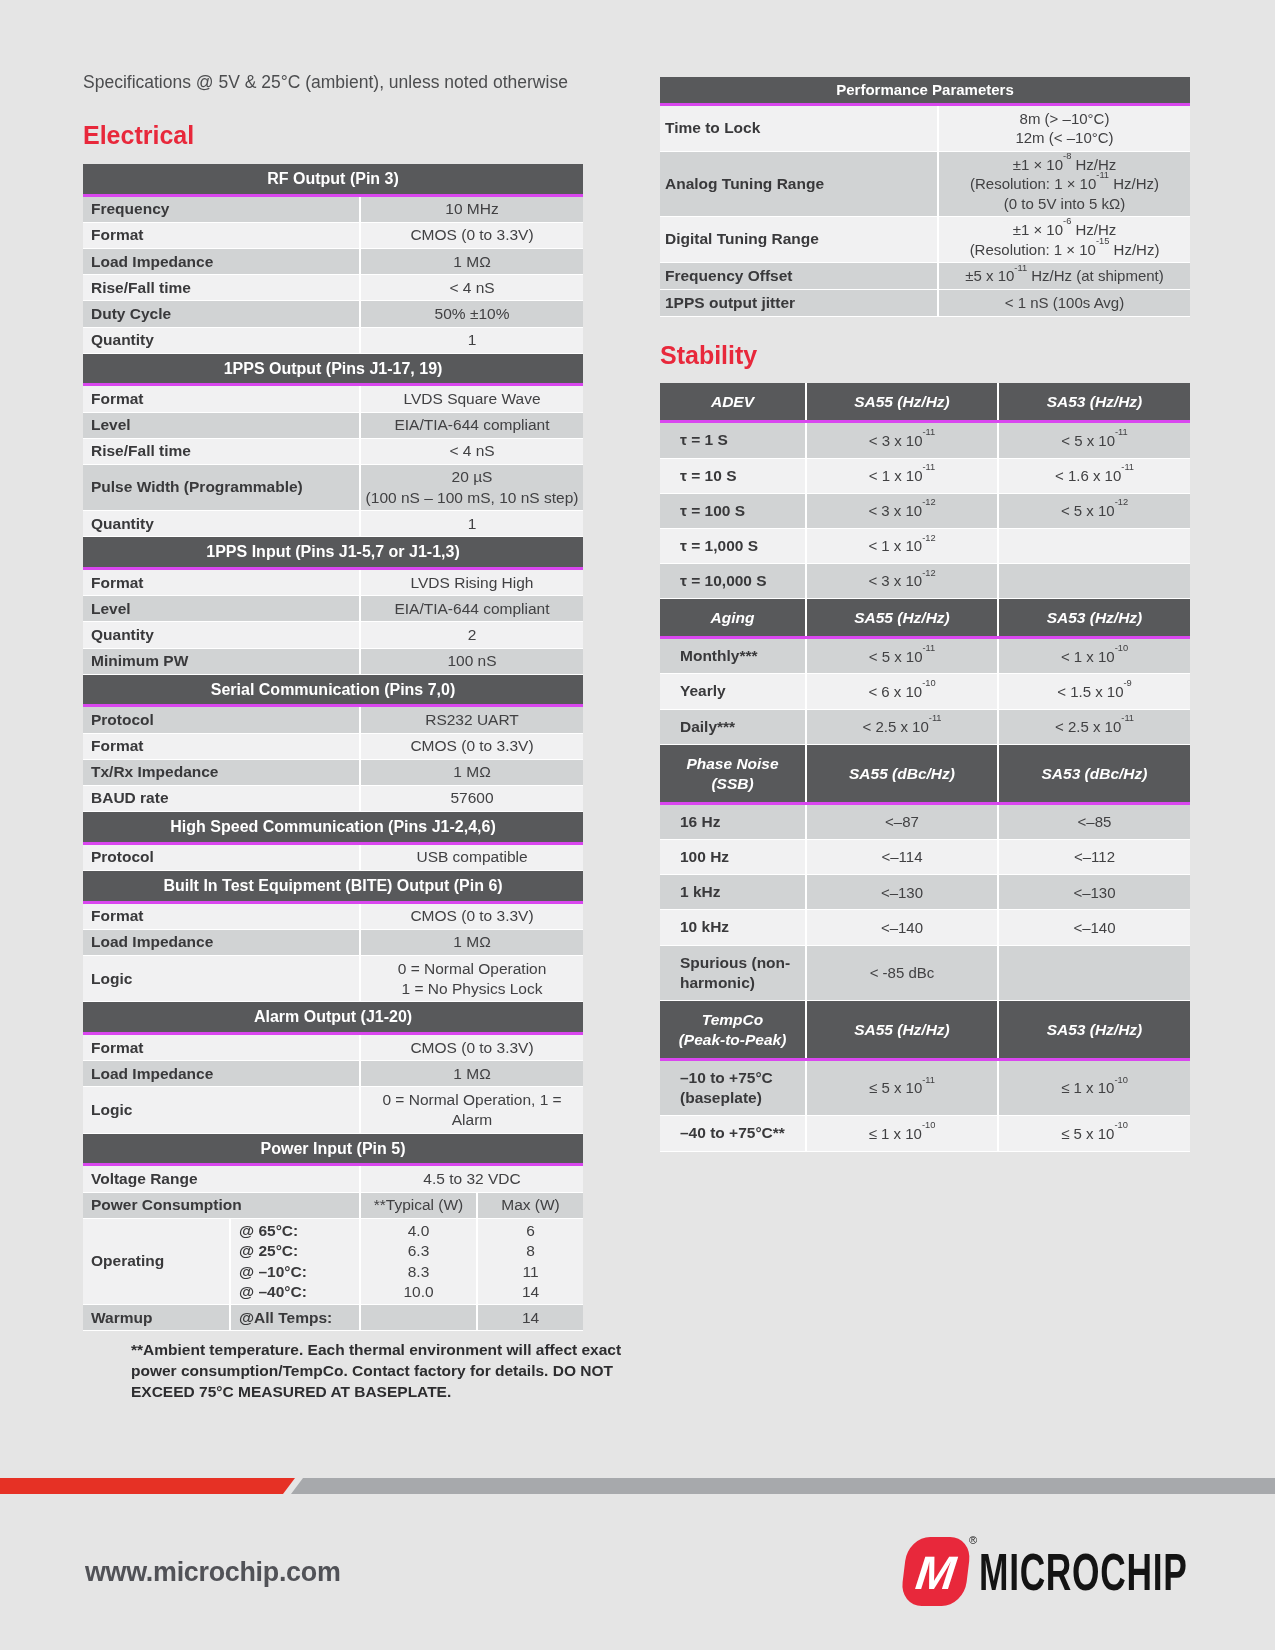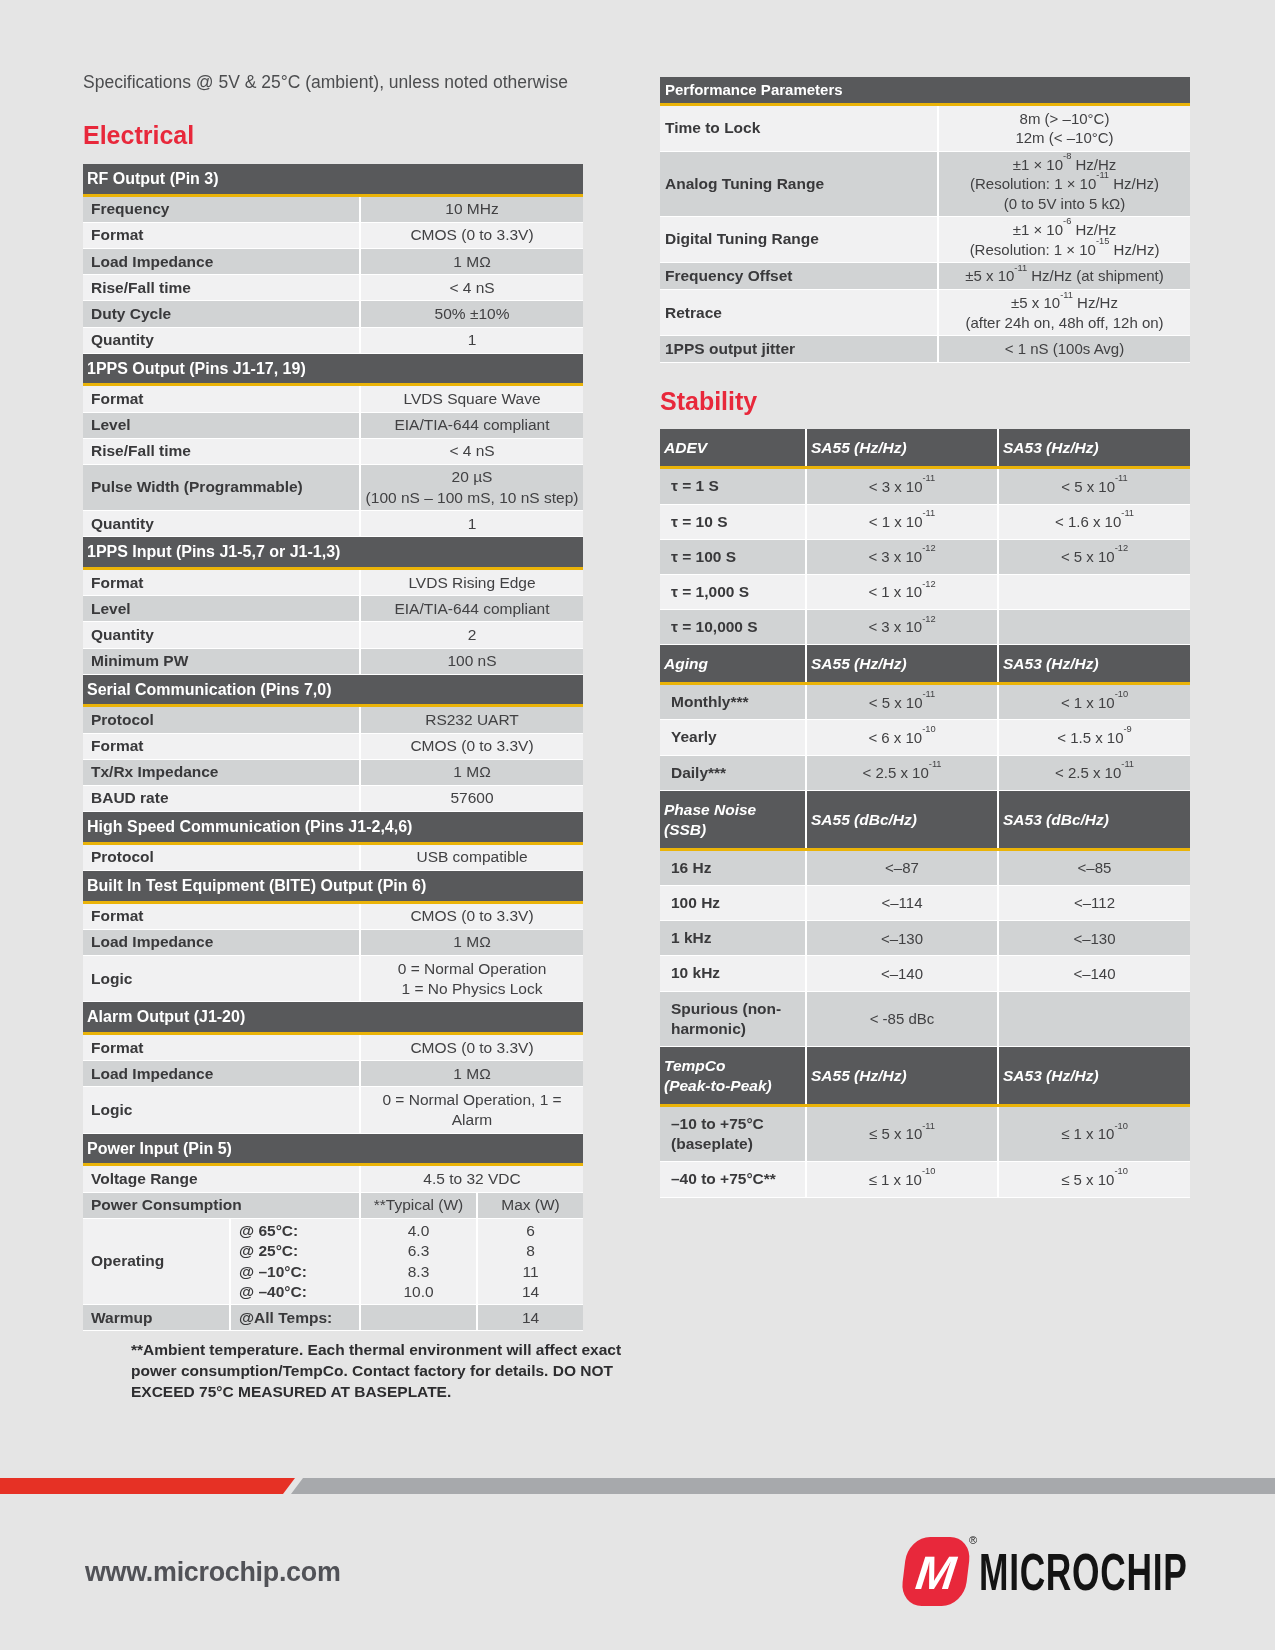--- a/index.html
+++ b/index.html
@@ -18,40 +18,40 @@
 
   table { border-collapse:collapse; table-layout:fixed; }
   .tbl { width:100%; }
   td {
     font-size:15.5px; color:#414143; line-height:1.3; vertical-align:middle;
     padding:2.5px 4px; border-right:2px solid #fff; border-bottom:1px solid #fff;
     word-wrap:break-word;
   }
   td:last-child { border-right:none; }
   .sechead td, td.sechead {
-    background:var(--hdr,#58595b); color:#fff; font-weight:bold; text-align:left;
-    font-size:16px; padding:5px 4px 4px; border-bottom:3px solid #eab308;
+    background:var(--hdr,#58595b); color:#fff; font-weight:bold; text-align:center;
+    font-size:16px; padding:5px 4px 4px; border-bottom:3px solid #d946ef;
   }
   .rg td { background:var(--rowg,#d1d3d4); }
   .rl td { background:var(--rowl,#f1f1f2); }
   td.lbl { font-weight:bold; text-align:left; padding-left:8px; color:#39393b; }
   td.ctr { text-align:center; }
   sup { font-size:0.62em; position:relative; top:-0.5em; line-height:0; }
 
   .foot-note {
     margin-top:9px; width:500px; font-size:15.5px; font-weight:bold;
     color:#2d2d2f; line-height:1.33;margin-left:48px;
   }
 
   
   .stab-heading { margin:24px 0 13px 0; }
   .perf td { font-size:15px; padding:3px 5px; }
   .perf td.lbl { font-size:15.5px;margin-left:12px; }
   .stab td { font-size:15px; padding:7px 5px; }
-  .stab td.lbl { font-size:15.5px; padding-left:11px; }
+  .stab td.lbl { font-size:15.5px; padding-left:20px; }
   .stab .sechead td { padding:9px 4px 8px; font-size:15.5px;font-style:italic; }
   .stab-foot {
     background:var(--rowl,#f1f1f2); font-weight:bold; font-size:14.8px; color:#2d2d2f;
     padding:8px 4px 8px 3px; border-bottom:1px solid #fff;
   }
 
   
   .stripe { position:absolute; top:1478px; left:0; width:1275px; height:16px; }
   .stripe-red {
     position:absolute; left:0; top:0; width:295px; height:16px; background:var(--stripe-red,#e63125);
@@ -133,21 +133,21 @@
           </tr>
           <tr class="rl">
             <td class="lbl" colspan="2">Quantity</td>
             <td class="ctr" colspan="2">1</td>
           </tr>
           <tr class="sechead">
             <td class="sechead" colspan="4">1PPS Input (Pins J1-5,7 or J1-1,3)</td>
           </tr>
           <tr class="rl">
             <td class="lbl" colspan="2">Format</td>
-            <td class="ctr" colspan="2">LVDS Rising Edge</td>
+            <td class="ctr" colspan="2">LVDS Rising High</td>
           </tr>
           <tr class="rg">
             <td class="lbl" colspan="2">Level</td>
             <td class="ctr" colspan="2">EIA/TIA-644 compliant</td>
           </tr>
           <tr class="rl">
             <td class="lbl" colspan="2">Quantity</td>
             <td class="ctr" colspan="2">2</td>
           </tr>
           <tr class="rg">
@@ -257,24 +257,20 @@
             <td class="lbl">Analog Tuning Range</td>
             <td class="ctr">±1 × 10<sup>-8</sup> Hz/Hz<br>(Resolution: 1 × 10<sup>-11</sup> Hz/Hz)<br>(0 to 5V into 5 kΩ)</td>
           </tr>
           <tr class="rl">
             <td class="lbl">Digital Tuning Range</td>
             <td class="ctr">±1 × 10<sup>-6</sup> Hz/Hz<br>(Resolution: 1 × 10<sup>-15</sup> Hz/Hz)</td>
           </tr>
           <tr class="rg">
             <td class="lbl">Frequency Offset</td>
             <td class="ctr">±5 x 10<sup>-11</sup> Hz/Hz (at shipment)</td>
-          </tr>
-          <tr class="rl">
-            <td class="lbl">Retrace</td>
-            <td class="ctr">±5 x 10<sup>-11</sup> Hz/Hz<br>(after 24h on, 48h off, 12h on)</td>
           </tr>
           <tr class="rg">
             <td class="lbl">1PPS output jitter</td>
             <td class="ctr">&lt; 1 nS (100s Avg)</td>
           </tr>
         </tbody>
     </table>
 
     <div class="stab-heading h-red">Stability</div>
 

